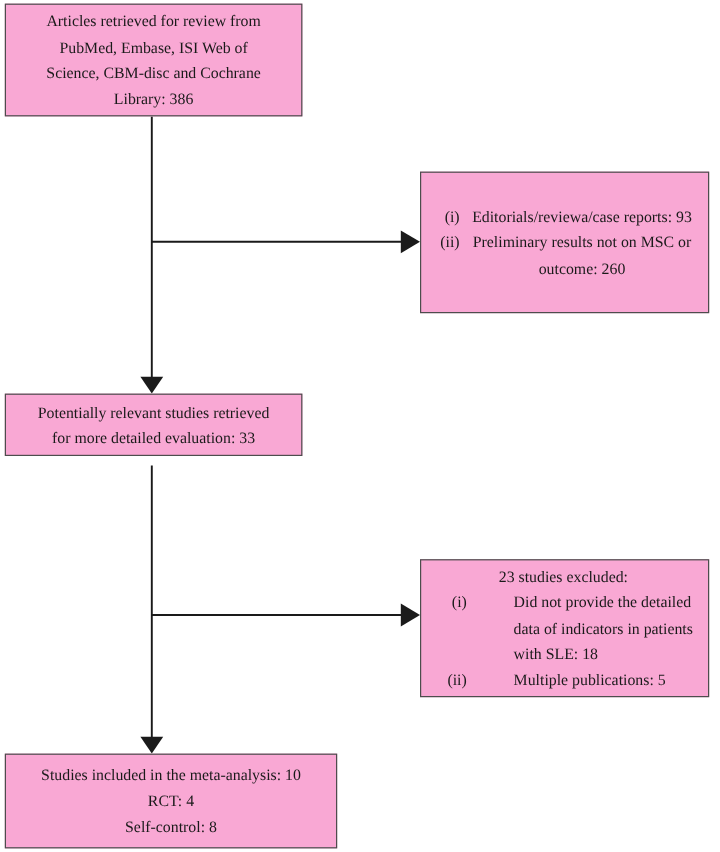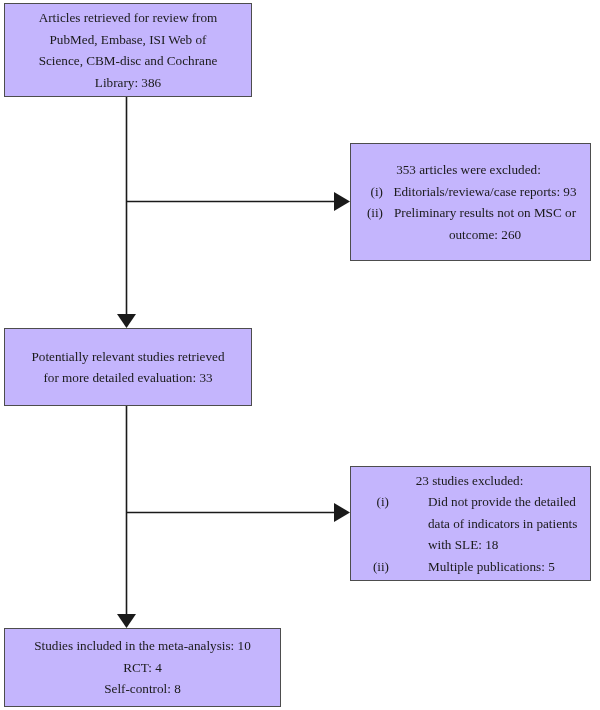--- a/index.html
+++ b/index.html
@@ -18,36 +18,36 @@
   #flowchart {
     position: absolute;
     inset: 0;
     width: 600px;
     height: 710px;
   }
   .box {
     position: absolute;
     box-sizing: border-box;
     border: 1px solid #4d4d4d;
-    background: #c4b5fd;
+    background: #f9a8d4;
     display: flex;
     flex-direction: column;
     justify-content: center;
     font-size: 13.2px;
     line-height: 21.5px;
     z-index: 2;
   }
   .box .line {
     text-align: center;
     white-space: nowrap;
   }
 
   
   #node-source   { left: 4px;   top: 3px;   width: 248px; height: 94px;  }
-  #node-screened { left: 4px;   top: 328px; width: 248px; height: 78px;  }
+  #node-screened { left: 4px;   top: 328px; width: 248px; height: 52px;  }
   #node-included { left: 4px;   top: 628px; width: 277px; height: 79px;  }
   #node-excluded-1 { left: 350px; top: 143px; width: 241px; height: 118px; }
   #node-excluded-2 { left: 350px; top: 466px; width: 241px; height: 115px; }
 
   
   .excl-title {
     text-align: center;
     white-space: nowrap;
   }
   .excl-list {
@@ -106,21 +106,20 @@
   </svg>
 
   <div class="box" id="node-source">
     <div class="line">Articles retrieved for review from</div>
     <div class="line">PubMed, Embase, ISI Web of</div>
     <div class="line">Science, CBM-disc and Cochrane</div>
     <div class="line">Library: 386</div>
   </div>
 
   <div class="box" id="node-excluded-1">
-    <div class="excl-title">353 articles were excluded:</div>
     <ul class="excl-list">
       <li class="excl-item">
         <span class="excl-marker">(i)</span>
         <span class="excl-text">Editorials/reviewa/case reports: 93</span>
       </li>
       <li class="excl-item">
         <span class="excl-marker">(ii)</span>
         <span class="excl-text">Preliminary results not on MSC or outcome: 260</span>
       </li>
     </ul>

